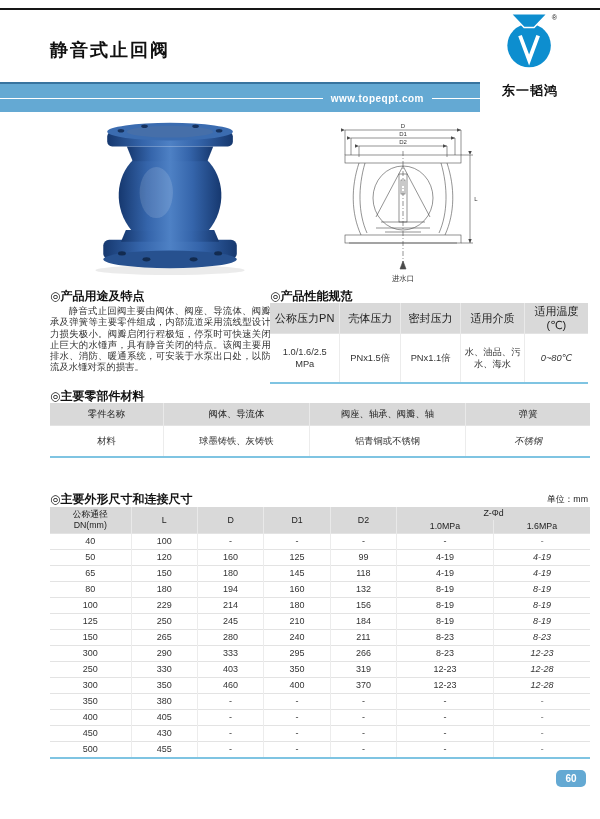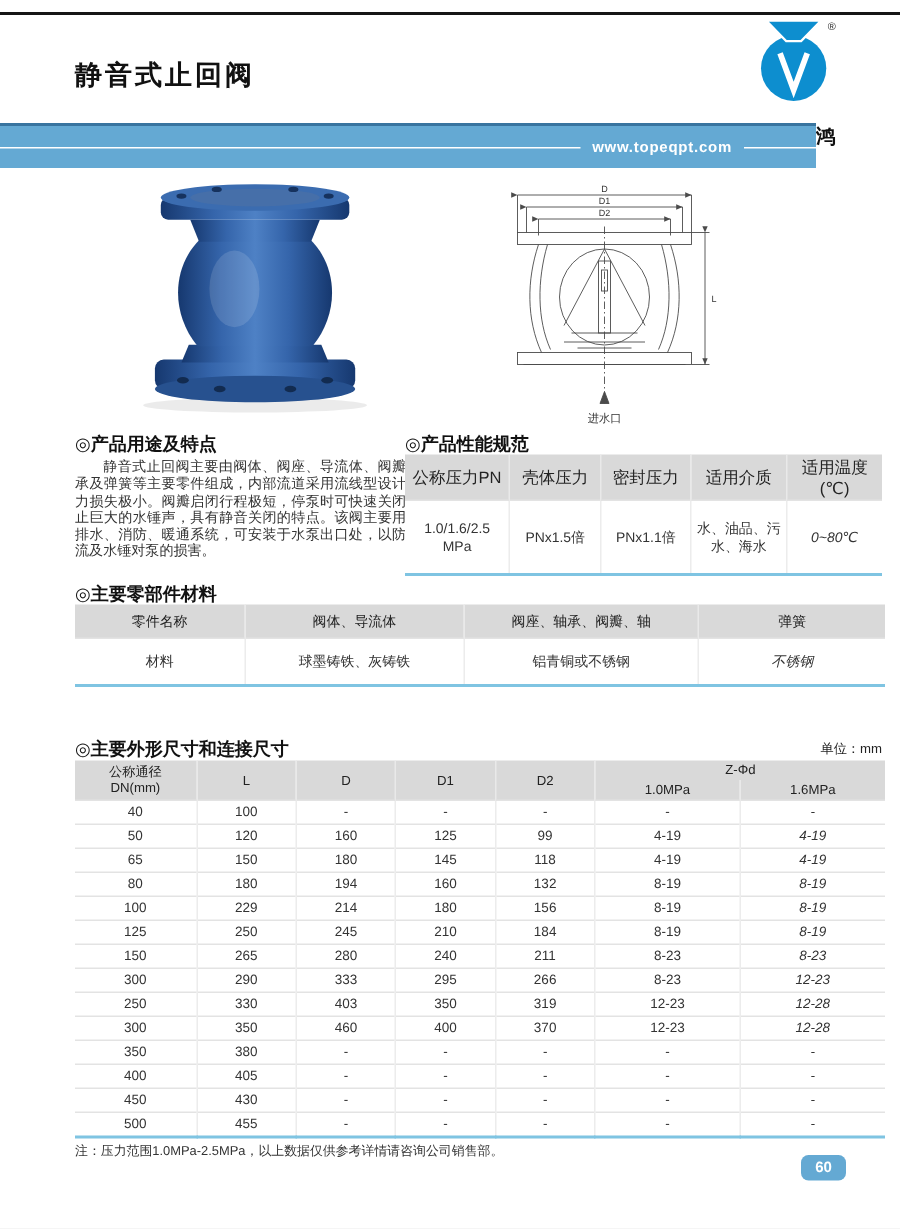--- a/index.html
+++ b/index.html
@@ -8,21 +8,21 @@
     font-family:"Liberation Sans","DejaVu Sans",sans-serif;color:#222;
     outline:1px solid #d6d6d6;overflow:hidden;
   }
   .top-rule{position:absolute;left:0;right:0;top:8px;height:2px;background:#161616;}
   .doc-title{position:absolute;left:50px;top:38px;font-size:18px;font-weight:bold;color:#111;letter-spacing:2px;}
   
   .logo{position:absolute;left:492px;top:12px;width:76px;text-align:center;}
   .logo svg{display:block;margin:0 auto;}
   .brand-name{font-size:13px;font-weight:bold;color:#111;letter-spacing:1px;margin-top:12px;}
   
-  .banner{position:absolute;left:0;top:82px;width:544px;height:30px;background:var(--banner,#64a9d3);border-top:2px solid #38749f;box-sizing:border-box;display:flex;align-items:center;}
+  .banner{position:absolute;left:0;top:82px;width:480px;height:30px;background:var(--banner,#64a9d3);border-top:2px solid #38749f;box-sizing:border-box;display:flex;align-items:center;}
   .banner .line{height:1px;background:#fff;}
   .banner .line.l{flex:1;}
   .banner .line.r{width:48px;}
   .banner .site{color:#fff;font-size:10px;font-weight:bold;padding:0 8px;letter-spacing:.5px;}
   
   .photo{position:absolute;left:58px;top:116px;}
   .drawing{position:absolute;left:328px;top:121px;}
   
   .sec-h{position:absolute;font-size:12px;font-weight:bold;color:#111;}
   .features-body{
@@ -45,21 +45,21 @@
   .mat-wrap{position:absolute;left:50px;top:403px;width:540px;}
   .mat-wrap th{height:22px;font-size:9.3px;}
   .mat-wrap td{height:30px;font-size:9.3px;text-align:center;}
   
   .dims-unit{position:absolute;right:12px;top:494px;font-size:8.8px;color:#222;}
   .dims-wrap{position:absolute;left:50px;top:507px;width:540px;}
   .dims-wrap th{height:13px;font-size:8.8px;line-height:11px;}
   .dims-wrap td{height:15px;font-size:9px;line-height:15px;}
   .note{position:absolute;left:50px;top:762px;font-size:8.6px;color:#333;}
   .page-badge{
-    position:absolute;left:534px;top:770px;width:30px;height:17px;border-radius:5px;
+    position:absolute;left:556px;top:770px;width:30px;height:17px;border-radius:5px;
     background:var(--banner,#64a9d3);color:#fff;font-size:10px;font-weight:bold;
     display:flex;align-items:center;justify-content:center;
   }
 </style>
 </head>
 <body>
 
 <div class="page">
 
   <div class="top-rule"></div>
@@ -383,17 +383,16 @@
             <td>-</td>
             <td>-</td>
             <td>-</td>
             <td>-</td>
             <td>-</td>
           </tr>
         </tbody>
     </table>
   </div>
 
-  <div class="note">注：压力范围1.0MPa-2.5MPa，以上数据仅供参考详情请咨询公司销售部。</div>
 
   <div class="page-badge">60</div>
 
 </div>
 
 </body></html>

